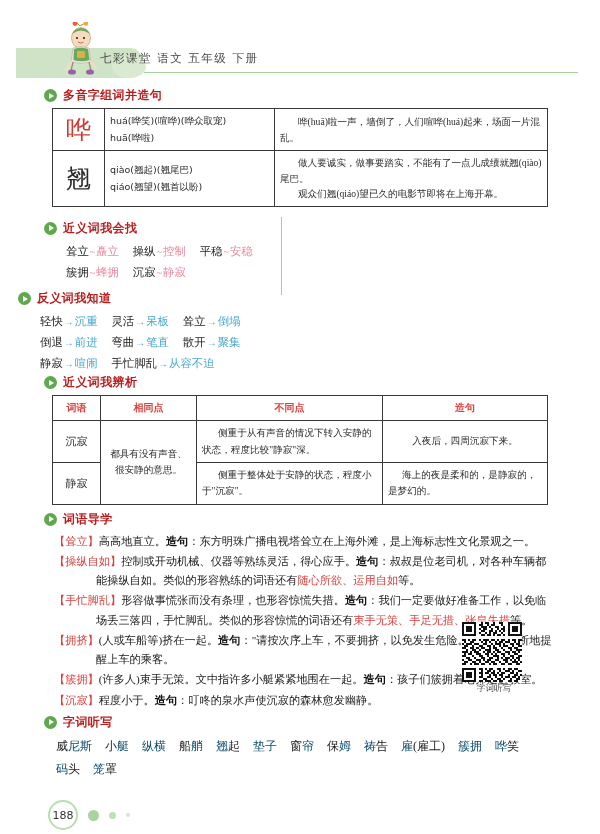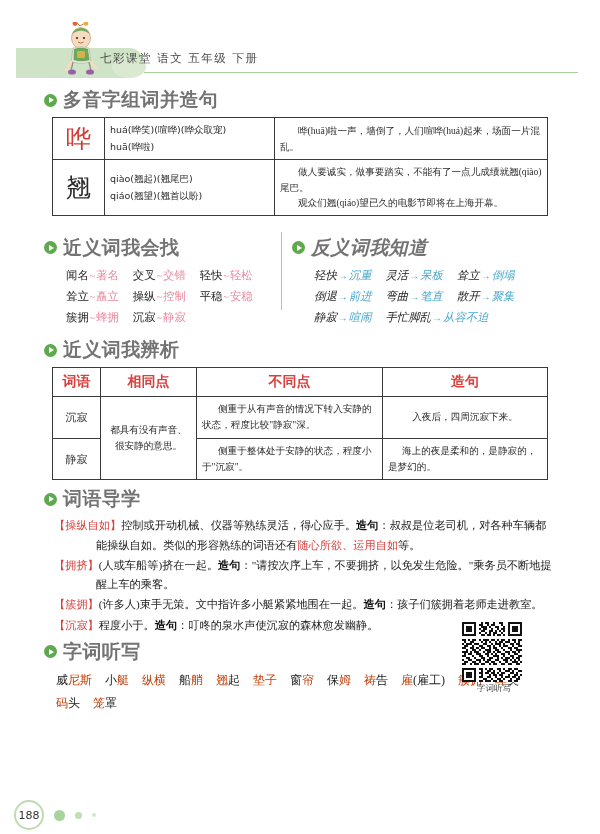--- a/index.html
+++ b/index.html
@@ -73,23 +73,23 @@
     flex: none;
   }
   .sec-bullet::after {
     content: "";
     border-left: 5px solid #ffffff;
     border-top: 3.2px solid transparent;
     border-bottom: 3.2px solid transparent;
     margin-left: 2px;
   }
   .sec-label {
-    font-size: 19px;
+    font-size: 12px;
     font-weight: bold;
-    color: #737373;
+    color: #b91c1c;
     font-family: "DejaVu Sans", sans-serif;
     letter-spacing: 0.4px;
   }
 
   
   .poly-table {
     width: 496px;
     margin-left: 52px;
     border-collapse: collapse;
     border: 1.4px solid #3a3a3a;
@@ -123,21 +123,21 @@
   }
   .poly-sent p { text-indent: 18px; }
 
   
   .two-col {
     display: flex;
     margin-left: 0;
     position: relative;
   }
   .col-left { width: 274px; }
-  .col-right { width: 300px; font-style: italic; }
+  .col-right { width: 300px; }
   .divider-v {
     position: absolute;
     left: 281px; top: 4px;
     width: 1px; height: 78px;
     background: #bcbcbc;
   }
   .wordpair-rows {
     margin-left: 66px;
     font-size: 11.4px;
     line-height: 1.85;
@@ -159,21 +159,21 @@
     border-collapse: collapse;
     border: 1.4px solid #3a3a3a;
     table-layout: fixed;
   }
   .cmp-table th, .cmp-table td {
     border: 1px solid #3a3a3a;
     padding: 4px 5px;
   }
   .cmp-table th {
     color: #d8403c;
-    font-size: 14px;
+    font-size: 10px;
     font-weight: bold;
     text-align: center;
     font-family: "DejaVu Sans", sans-serif;
     padding: 5px 2px;
   }
   .cmp-c1 { width: 48px; }
   .cmp-c2 { width: 96px; }
   .cmp-c3 { width: 186px; }
   .cmp-word {
     text-align: center;
@@ -234,27 +234,27 @@
 
   
   .dict {
     margin: 2px 0 0 56px;
     width: 492px;
     font-size: 12px;
     line-height: 1.95;
     color: #1c1c1c;
   }
   .dw { display: inline-block; margin-right: 13px; }
-  .r { color: #c2410c; margin-top: 16px; }
+  .r { color: #0c4a6e; margin-top: 16px; }
   .k { color: #1c1c1c; }
 
   
   .footer {
     position: absolute;
-    left: 14px; bottom: 22px;
+    left: 48px; bottom: 22px;
     display: flex;
     align-items: center;
     gap: 10px;
     justify-content: space-between;
   }
   .pg-circle {
     width: 30px; height: 30px;
     border: 2.5px solid #bcdcb2;
     border-radius: 50%;
     display: flex; align-items: center; justify-content: center;
@@ -321,34 +321,29 @@
           <div>qiáo(翘望)(翘首以盼)</div>
         </td>
         <td class="poly-sent">
           <p>做人要诚实，做事要踏实，不能有了一点儿成绩就翘(qiào)尾巴。</p>
           <p>观众们翘(qiáo)望已久的电影节即将在上海开幕。</p>
         </td>
       </tr>
     </tbody>
   </table>
 
-  <div class="two-col" style="margin-top:12px;">
+  <div class="two-col" style="margin-top:6px;flex-direction:column;">
     <div class="divider-v"></div>
 
     <div class="col-left">
       <div class="sec" style="margin-left:44px;">
         <span class="sec-bullet"></span>
         <span class="sec-label">近义词我会找</span>
       </div>
       <div class="wordpair-rows">
-        <div class="wp-row">
-          <span class="wp"><span class="a">闻名</span><span class="arrow">~</span><span class="b">著名</span></span>
-          <span class="wp"><span class="a">交叉</span><span class="arrow">~</span><span class="b">交错</span></span>
-          <span class="wp"><span class="a">轻快</span><span class="arrow">~</span><span class="b">轻松</span></span>
-        </div>
         <div class="wp-row">
           <span class="wp"><span class="a">耸立</span><span class="arrow">~</span><span class="b">矗立</span></span>
           <span class="wp"><span class="a">操纵</span><span class="arrow">~</span><span class="b">控制</span></span>
           <span class="wp"><span class="a">平稳</span><span class="arrow">~</span><span class="b">安稳</span></span>
         </div>
         <div class="wp-row">
           <span class="wp"><span class="a">簇拥</span><span class="arrow">~</span><span class="b">蜂拥</span></span>
           <span class="wp"><span class="a">沉寂</span><span class="arrow">~</span><span class="b">静寂</span></span>
         </div>
       </div>
@@ -371,21 +366,21 @@
           <span class="wp"><span class="a">散开</span><span class="arrow-blue">→</span><span class="b-blue">聚集</span></span>
         </div>
         <div class="wp-row">
           <span class="wp"><span class="a">静寂</span><span class="arrow-blue">→</span><span class="b-blue">喧闹</span></span>
           <span class="wp"><span class="a">手忙脚乱</span><span class="arrow-blue">→</span><span class="b-blue">从容不迫</span></span>
         </div>
       </div>
     </div>
   </div>
 
-  <div class="sec" style="margin-top:9px;">
+  <div class="sec" style="margin-top:0;">
     <span class="sec-bullet"></span>
     <span class="sec-label">近义词我辨析</span>
   </div>
 
   <table class="cmp-table">
     <thead>
       <tr>
         <th class="cmp-c1">词语</th>
         <th class="cmp-c2">相同点</th>
         <th class="cmp-c3">不同点</th>
@@ -406,21 +401,23 @@
       </tr>
     </tbody>
   </table>
 
   <div class="sec" style="margin-top:6px;">
     <span class="sec-bullet"></span>
     <span class="sec-label">词语导学</span>
   </div>
 
   <div class="guide" id="guide-list">
+      <div class="g-entry"><span class="g-term">【耸立】</span><span>高高地直立。</span><span class="g-lab">造句</span><span>：东方明珠广播电视塔耸立在上海外滩，是上海标志性文化景观之一。</span></div>
       <div class="g-entry"><span class="g-term">【操纵自如】</span><span>控制或开动机械、仪器等熟练灵活，得心应手。</span><span class="g-lab">造句</span><span>：叔叔是位老司机，对各种车辆都能操纵自如。</span><span>类似的形容熟练的词语还有</span><span class="g-red">随心所欲、运用自如</span><span>等。</span></div>
+      <div class="g-entry"><span class="g-term">【手忙脚乱】</span><span>形容做事慌张而没有条理，也形容惊慌失措。</span><span class="g-lab">造句</span><span>：我们一定要做好准备工作，以免临场丢三落四，手忙脚乱。</span><span>类似的形容惊慌的词语还有</span><span class="g-red">束手无策、手足无措、张皇失措</span><span>等。</span></div>
       <div class="g-entry"><span class="g-term">【拥挤】</span><span>(人或车船等)挤在一起。</span><span class="g-lab">造句</span><span>："请按次序上车，不要拥挤，以免发生危险。"乘务员不断地提醒上车的乘客。</span></div>
       <div class="g-entry"><span class="g-term">【簇拥】</span><span>(许多人)束手无策。文中指许多小艇紧紧地围在一起。</span><span class="g-lab">造句</span><span>：孩子们簇拥着老师走进教室。</span></div>
       <div class="g-entry"><span class="g-term">【沉寂】</span><span>程度小于。</span><span class="g-lab">造句</span><span>：叮咚的泉水声使沉寂的森林愈发幽静。</span></div>
     </div>
 
   <div class="qr-box">
     <svg class="qr-img" viewBox="0 0 29 29" shape-rendering="crispEdges">
       <rect width="29" height="29" fill="#fff"></rect>
       <g fill="#111">
         <path d="M0 0h7v1H0zM0 1h1v1H0zM6 1h1v1H6zM0 2h1v1H0zM2 2h3v1H2zM6 2h1v1H6zM0 3h1v1H0zM2 3h3v1H2zM6 3h1v1H6zM0 4h1v1H0zM2 4h3v1H2zM6 4h1v1H6zM0 5h1v1H0zM6 5h1v1H6zM0 6h7v1H0z"></path>

